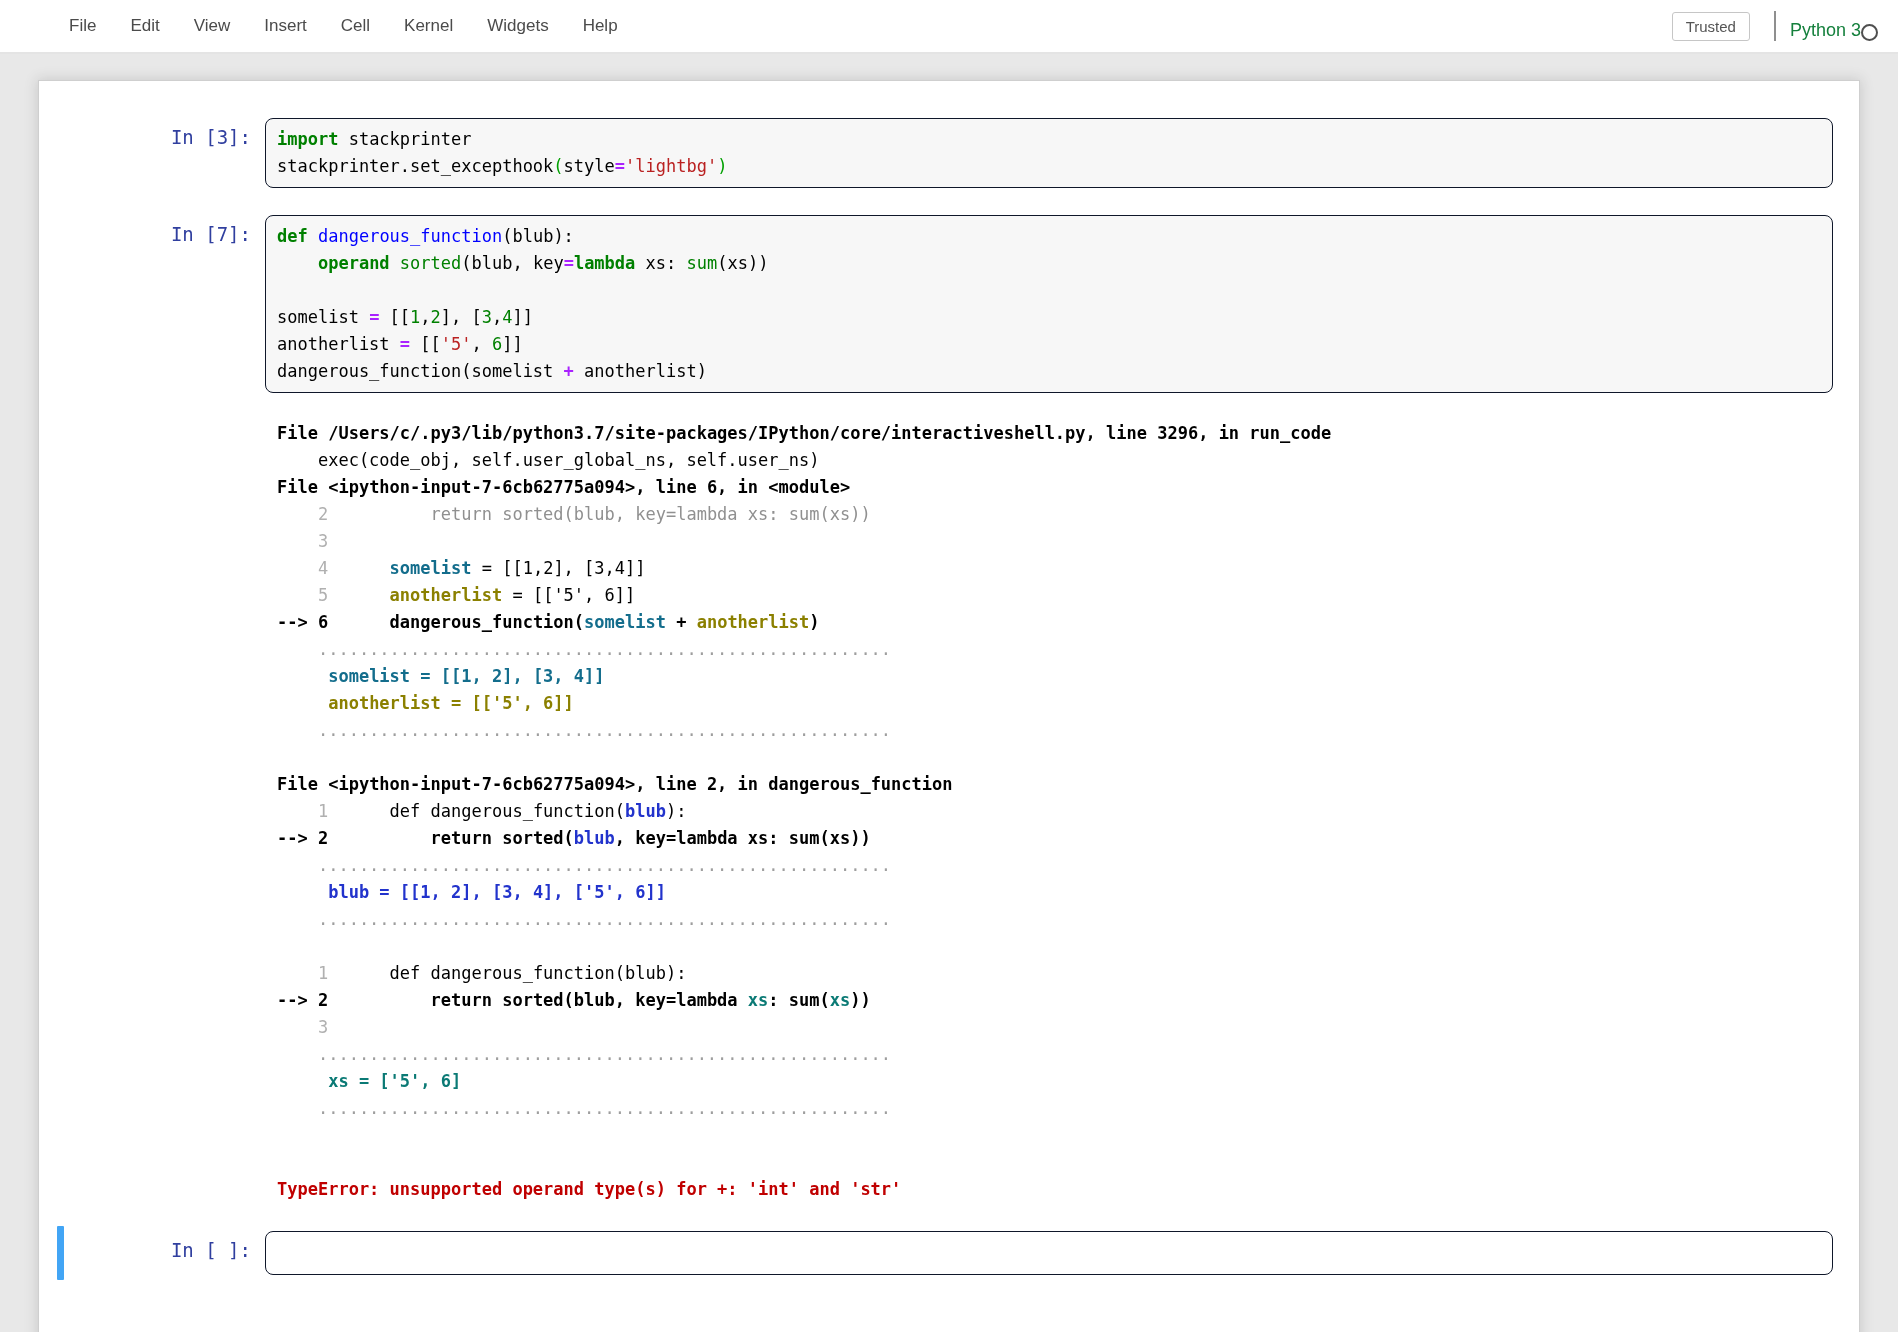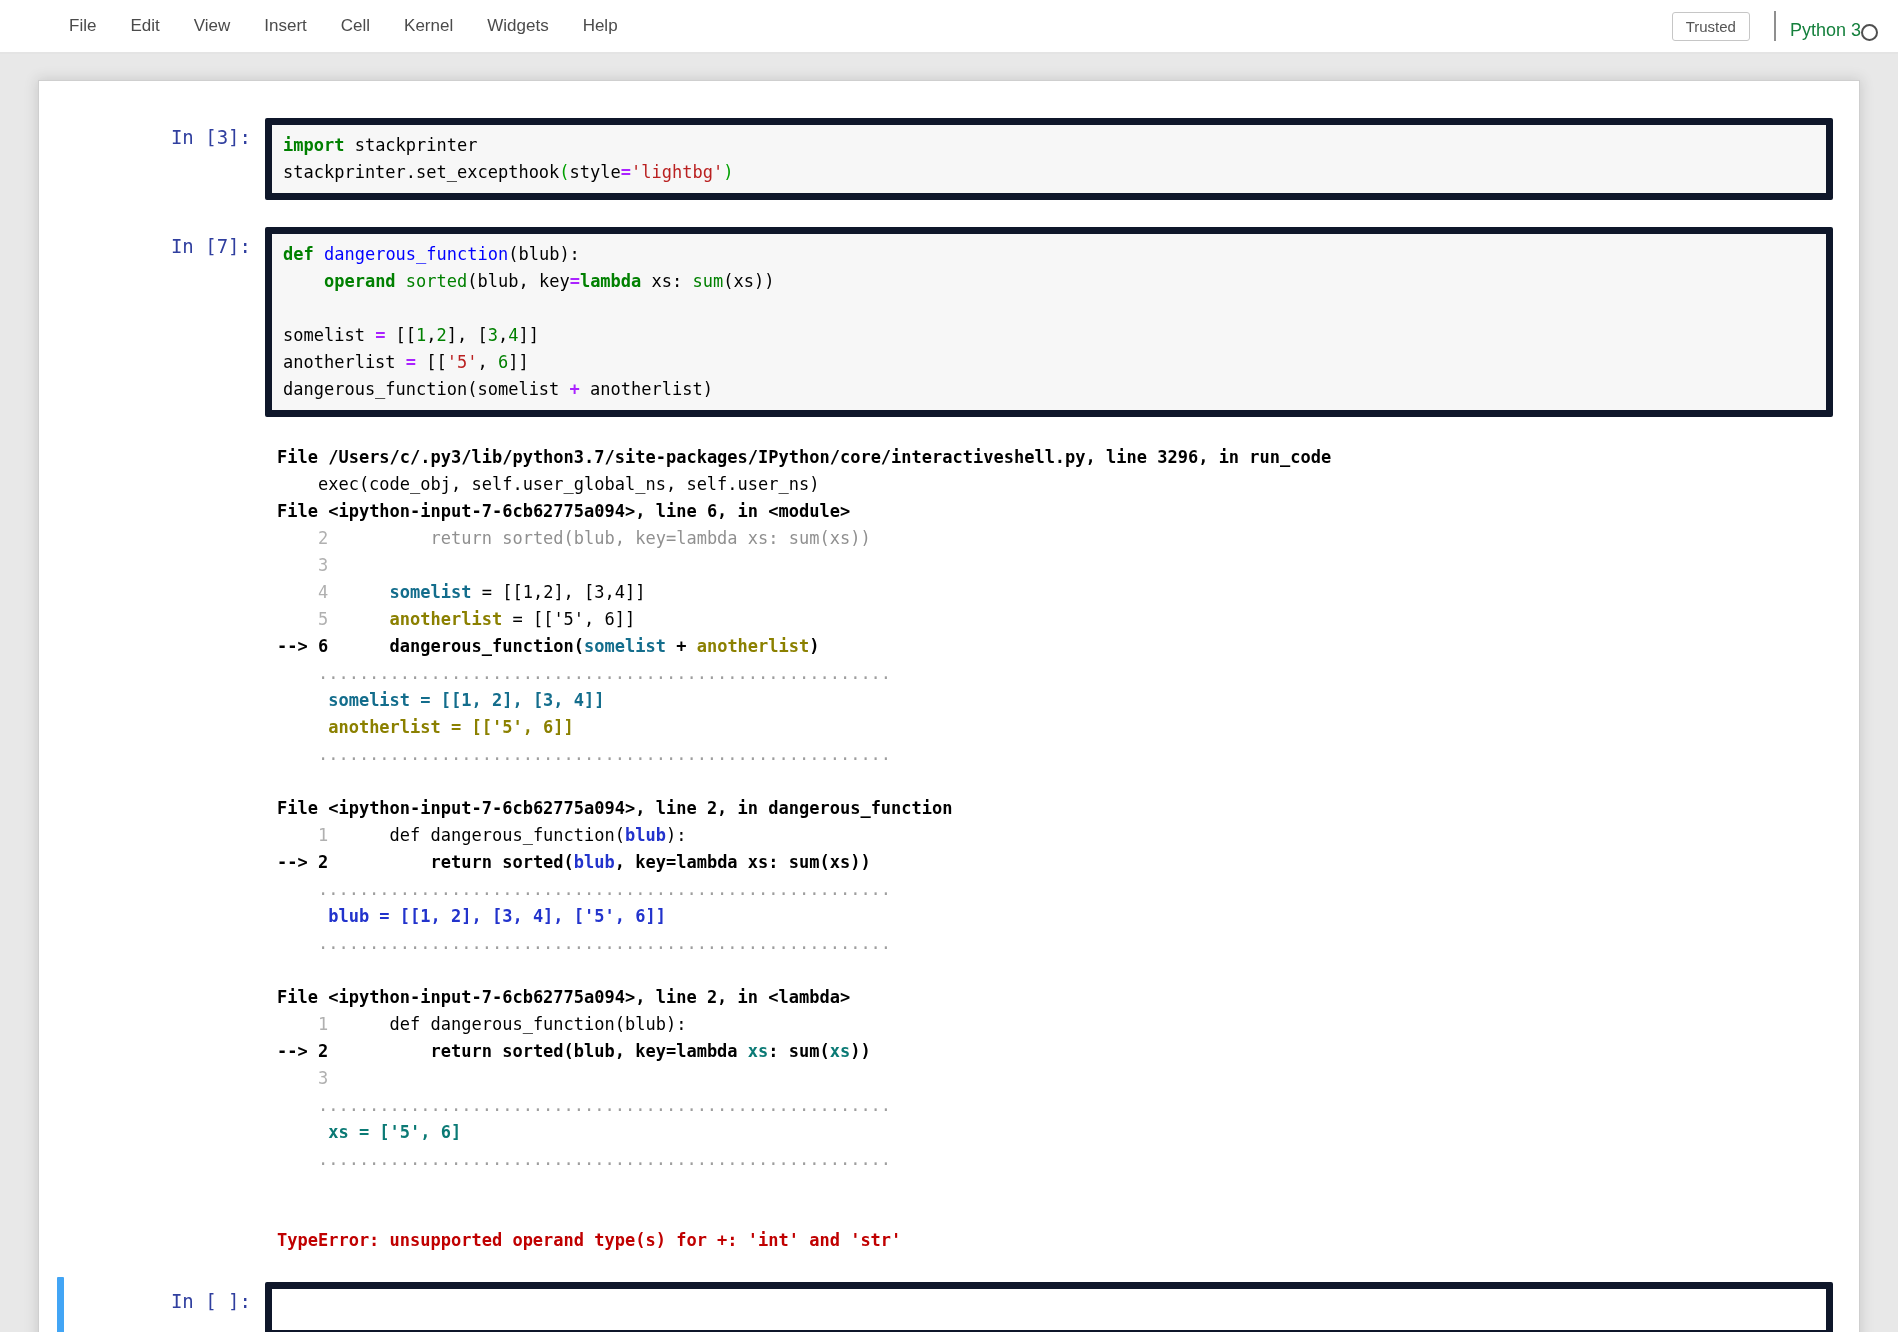--- a/index.html
+++ b/index.html
@@ -37,21 +37,21 @@
     padding:37px 0 40px; min-height:1228px; position:relative;
   }
 
   .cell { display:flex; align-items:flex-start; margin-bottom:27px; position:relative; }
   .prompt {
     flex:0 0 226px; width:226px; text-align:right; padding-right:14px; padding-top:8px;
     font-family:"DejaVu Sans Mono","Liberation Mono",monospace;
     font-size:19px; color:var(--prompt_blue,#303f9f); white-space:pre;
   }
   .input-area {
-    flex:1; margin-right:26px; border:7px solid #0f172a; border-radius:2px;
+    flex:1; margin-right:26px; border:1px solid #0f172a; border-radius:8px;
     background:#f7f7f7; padding:7px 11px; min-height:44px;
   }
   .cell.selected .input-area { background:#ffffff; }
   .selection-bar {
     position:absolute; left:18px; top:-5px; bottom:-5px; width:7px;
     background:var(--selected_cell,#42a5f5); border-radius:1px;
   }
 
   .code {
     font-family:"DejaVu Sans Mono","Liberation Mono",monospace;
@@ -144,21 +144,20 @@
         <div class="line"><span class="tk-p">     </span><span class="tk-v2">anotherlist = [['5', 6]]</span></div>
         <div class="line"><span class="tk-dot">    ........................................................</span></div>
         <div class="line">&nbsp;</div>
         <div class="line"><span class="tk-bd">File </span><span class="tk-bd">&lt;ipython-input-7-6cb62775a094&gt;</span><span class="tk-bd">, line 2, in dangerous_function</span></div>
         <div class="line"><span class="tk-ln">    1</span><span class="tk-p">      def dangerous_function(</span><span class="tk-v3">blub</span><span class="tk-p">):</span></div>
         <div class="line"><span class="tk-ar">--&gt; 2</span><span class="tk-bd">          return sorted(</span><span class="tk-v3">blub</span><span class="tk-bd">, key=lambda xs: sum(xs))</span></div>
         <div class="line"><span class="tk-dot">    ........................................................</span></div>
         <div class="line"><span class="tk-p">     </span><span class="tk-v3">blub = [[1, 2], [3, 4], ['5', 6]]</span></div>
         <div class="line"><span class="tk-dot">    ........................................................</span></div>
         <div class="line">&nbsp;</div>
-        <div class="line"><span class="tk-bd">File </span><span class="tk-bd">&lt;ipython-input-7-6cb62775a094&gt;</span><span class="tk-bd">, line 2, in &lt;lambda&gt;</span></div>
         <div class="line"><span class="tk-ln">    1</span><span class="tk-p">      def dangerous_function(blub):</span></div>
         <div class="line"><span class="tk-ar">--&gt; 2</span><span class="tk-bd">          return sorted(blub, key=lambda </span><span class="tk-v4">xs</span><span class="tk-bd">: sum(</span><span class="tk-v4">xs</span><span class="tk-bd">))</span></div>
         <div class="line"><span class="tk-ln">    3</span></div>
         <div class="line"><span class="tk-dot">    ........................................................</span></div>
         <div class="line"><span class="tk-p">     </span><span class="tk-v4">xs = ['5', 6]</span></div>
         <div class="line"><span class="tk-dot">    ........................................................</span></div>
         <div class="line">&nbsp;</div>
         <div class="line">&nbsp;</div>
         <div class="line"><span class="tk-err">TypeError: unsupported operand type(s) for +: 'int' and 'str'</span></div>
       </div>

